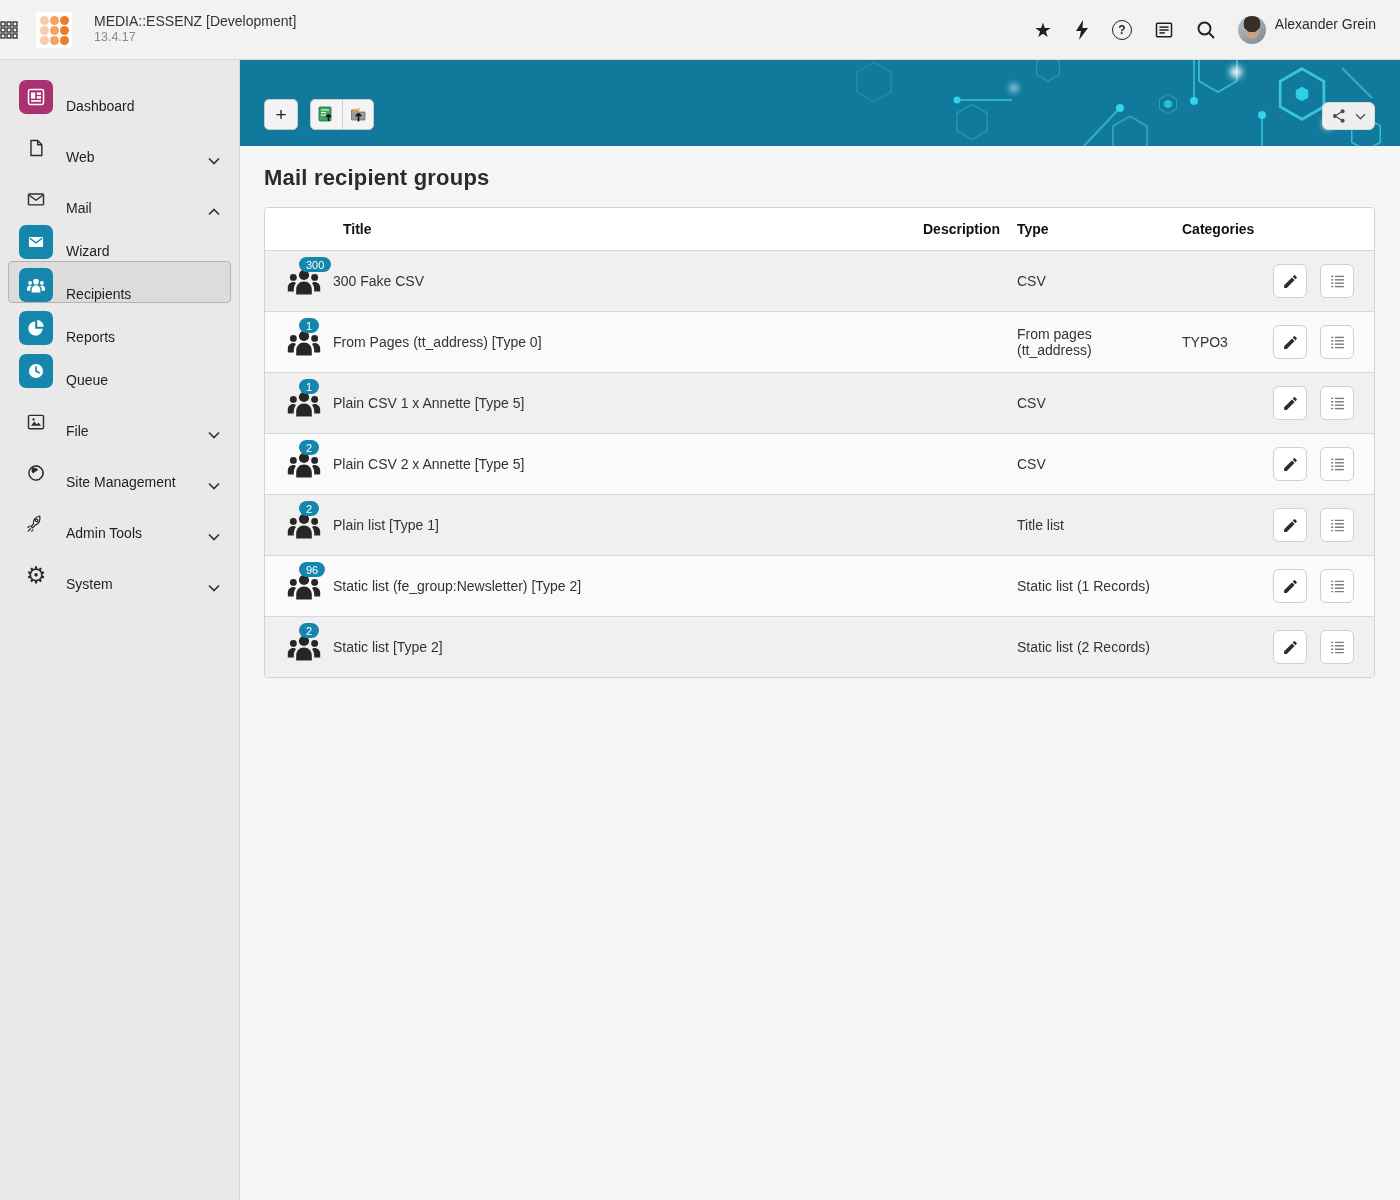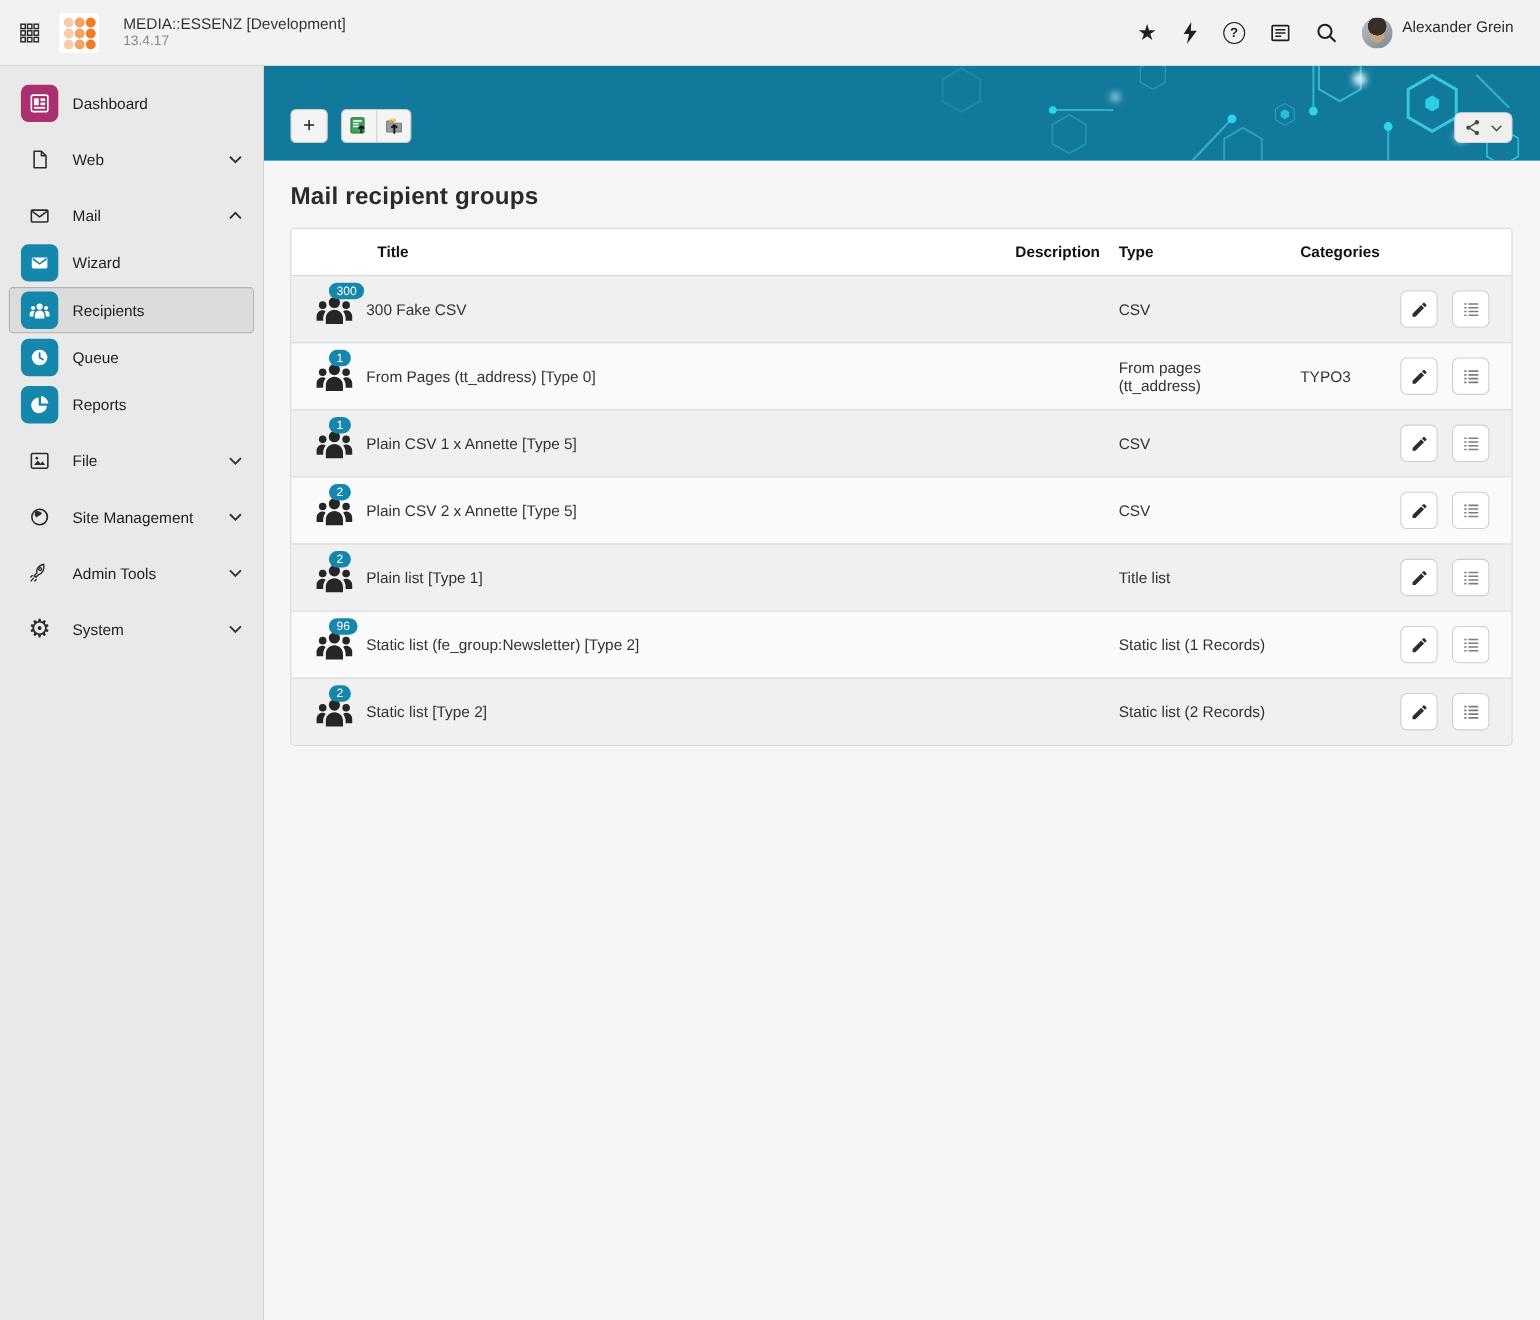--- a/index.html
+++ b/index.html
@@ -9,21 +9,21 @@
     background:#f5f5f5; color:#2b2b2b; position:relative; overflow:hidden;
   }
   svg { display:block; }
 
   
   .topbar {
     position:absolute; top:0; left:0; width:1400px; height:60px;
     background:#f2f2f2; border-bottom:1px solid #d9d9d9;
     display:flex; align-items:center; z-index:30;
   }
-  .topbar-left { display:flex; align-items:center; gap:18px; padding-left:18px; }
+  .topbar-left { display:flex; align-items:center; gap:18px; }
   .icon-btn { background:none; border:none; cursor:pointer; display:flex; align-items:center; justify-content:center; }
   .app-logo { width:36px; height:36px; background:#fff; border-radius:2px; display:grid; grid-template-columns:repeat(3,1fr); padding:4px; gap:1px; }
   .app-logo i { width:9px; height:9px; border-radius:50%; display:block; }
   .logo-c1 { background:#f8ccab; } .logo-c2 { background:#f5a263; } .logo-c3 { background:#ef7d26; }
   .app-titles { line-height:1.25; margin-left:4px; }
   .app-title { font-size:14px; color:#333; }
   .app-version { font-size:12.5px; color:#8a8a8a; }
   .topbar-right { margin-left:auto; display:flex; align-items:center; gap:22px; padding-right:24px; }
   .star-glyph { font-size:20px; color:#1f1f1f; line-height:1; }
   .help-circle {
@@ -40,21 +40,21 @@
       linear-gradient(145deg,#b9c2c6,#7e8a90);
   }
   .user-name { font-size:14px; color:#2b2b2b; }
 
   
   .sidebar {
     position:absolute; top:60px; left:0; width:240px; bottom:0;
     background:#e9e9e9; border-right:1px solid #d4d4d4; padding-top:12px; z-index:20;
   }
   .nav-item {
-    display:flex; align-items:center; height:42px; margin:1px 8px; padding:0 10px;
+    display:flex; align-items:flex-end; height:42px; margin:1px 8px; padding:0 10px;
     border-radius:4px; border:1px solid transparent; cursor:pointer; font-size:14px; color:#1f1f1f;
   }
   .nav-item.group { margin-top:9px; }
   .nav-item.selected { background:#dcdcdc; border-color:#b3b3b3; }
   .nav-icon-box { width:34px; height:34px; display:flex; align-items:center; justify-content:center; flex:0 0 34px; }
   .tile { border-radius:7px; }
   .tile.teal { background:#1587ac; }
   .tile.magenta { background:#ab3071; }
   .nav-label { margin-left:13px; }
   .nav-chevron { margin-left:auto; color:#333; }
@@ -254,35 +254,35 @@
         <circle cx="19.1" cy="7.6" r="2.3"></circle>
         <path d="M19.1 10.7c2 0 3.7 1.6 3.7 3.7V17h-4v-1.4c0-1.6-.6-3.1-1.5-4.2.5-.4 1.1-.7 1.8-.7z"></path>
       </svg>
     </span>
     <span class="nav-label">Recipients</span>
   </div>
 
   <div class="nav-item">
     <span class="nav-icon-box tile teal">
       <svg width="20" height="20" viewBox="0 0 24 24">
-        <circle cx="12" cy="12" r="8.5" fill="#fff"></circle>
-        <path d="M12 7.2 V12 L15.6 14.2" stroke="#1587ac" stroke-width="2" fill="none" stroke-linecap="round"></path>
-      </svg>
-    </span>
-    <span class="nav-label">Queue</span>
+        <path d="M11 4 A 8.6 8.6 0 1 0 20 13 L11 13 Z" fill="#fff"></path>
+        <path d="M13.5 2.5 A 8.6 8.6 0 0 1 21.5 10.5 L13.5 10.5 Z" fill="#fff"></path>
+      </svg>
+    </span>
+    <span class="nav-label">Reports</span>
   </div>
 
   <div class="nav-item">
     <span class="nav-icon-box tile teal">
       <svg width="20" height="20" viewBox="0 0 24 24">
-        <path d="M11 4 A 8.6 8.6 0 1 0 20 13 L11 13 Z" fill="#fff"></path>
-        <path d="M13.5 2.5 A 8.6 8.6 0 0 1 21.5 10.5 L13.5 10.5 Z" fill="#fff"></path>
-      </svg>
-    </span>
-    <span class="nav-label">Reports</span>
+        <circle cx="12" cy="12" r="8.5" fill="#fff"></circle>
+        <path d="M12 7.2 V12 L15.6 14.2" stroke="#1587ac" stroke-width="2" fill="none" stroke-linecap="round"></path>
+      </svg>
+    </span>
+    <span class="nav-label">Queue</span>
   </div>
 
   <div class="nav-item group">
     <span class="nav-icon-box">
       <svg width="20" height="20" viewBox="0 0 24 24">
         <rect x="3" y="4" width="18" height="16" rx="1.5" fill="none" stroke="#2b2b2b" stroke-width="1.7"></rect>
         <path d="M6 16.5 l4 -5 3 3.5 2 -2.5 3 4 z" fill="#2b2b2b"></path>
         <circle cx="9" cy="9" r="1.4" fill="#2b2b2b"></circle>
       </svg>
     </span>

